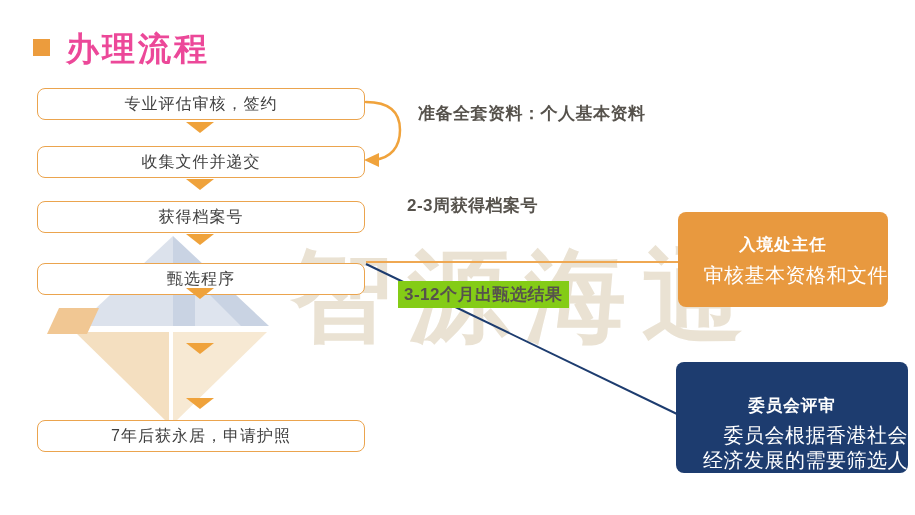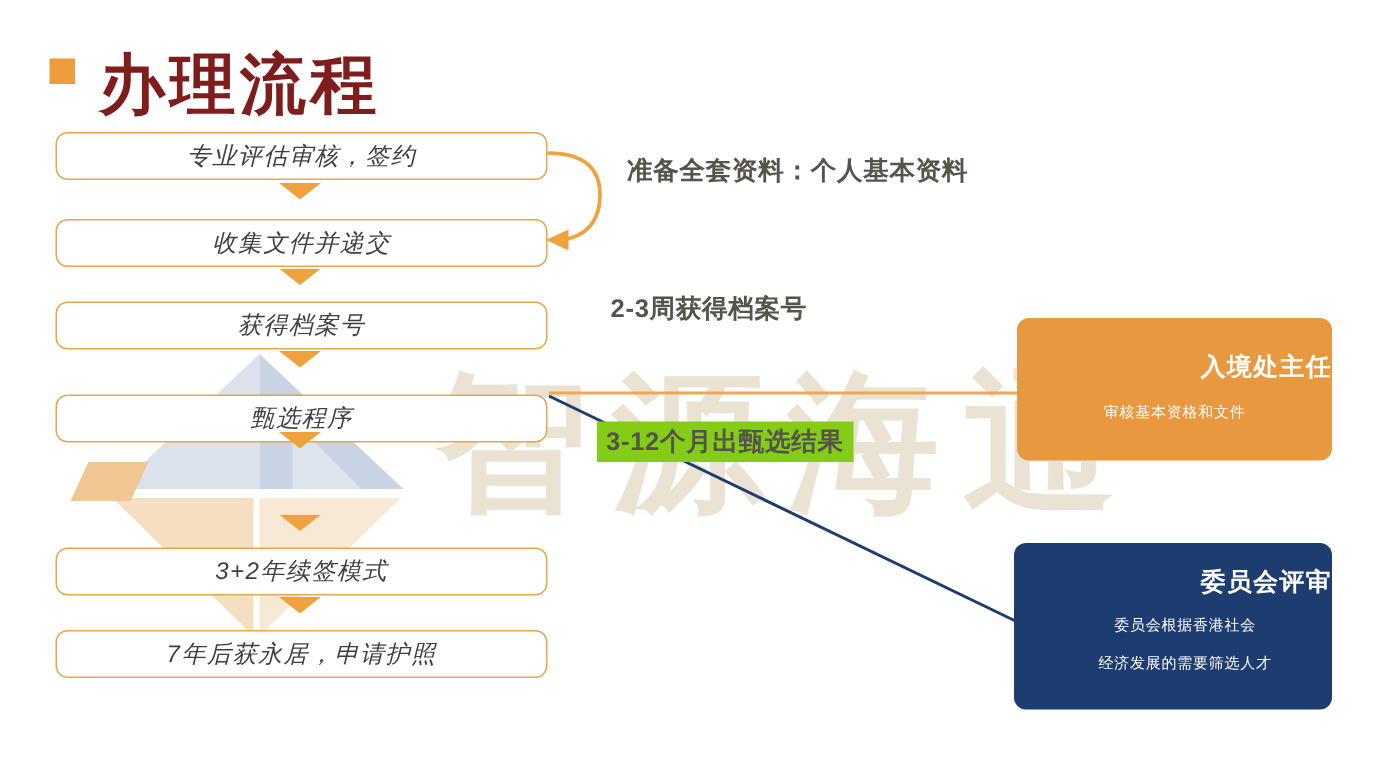--- a/index.html
+++ b/index.html
@@ -16,47 +16,47 @@
   .wm-logo{position:absolute;left:45px;top:228px;z-index:0;}
   
   .connectors{position:absolute;left:0;top:0;z-index:1;}
   
   .title-bullet{
     position:absolute;left:33px;top:39px;width:17px;height:17px;
     background:#EC9C3D;z-index:2;
   }
   .page-title{
     position:absolute;left:66px;top:27px;z-index:2;
-    font-size:44px;font-weight:bold;color:#7f1d1d;letter-spacing:3px;
+    font-size:33px;font-weight:bold;color:#ec4899;letter-spacing:3px;
   }
   .step{
     position:absolute;left:37px;width:328px;height:32px;z-index:2;
     background:#ffffff;border:1.5px solid #EBA44E;border-radius:8px;
     display:flex;align-items:center;justify-content:center;
-    font-size:16px;color:#3F3F3F;letter-spacing:1px;box-sizing:border-box;font-style:italic;
+    font-size:16px;color:#3F3F3F;letter-spacing:1px;box-sizing:border-box;
   }
   .tri{
     position:absolute;left:186px;width:28px;height:11px;z-index:2;
     background:#EFA23B;clip-path:polygon(0 0,100% 0,50% 100%);
   }
   .note{
     position:absolute;z-index:2;font-size:17px;color:#56524C;
     letter-spacing:0.5px;white-space:nowrap;font-weight:bold;
   }
   .note-prepare{left:418px;top:99px;line-height:29px;}
   .note-file{left:407px;top:194px;text-align:right;}
   .note-selection{left:398px;top:281px;background:#84cc16;padding:2px 6px;}
   .callout{
     position:absolute;z-index:2;border-radius:8px;color:#ffffff;
     text-align:center;box-sizing:border-box;
   }
   .callout-director{left:678px;top:212px;width:210px;height:95px;background:#E8993F;padding-top:22px;}
-  .callout-committee{left:676px;top:362px;width:212px;height:111px;background:#1D3C6F;padding-top:15px;}
-  .callout .c-title{font-size:16.5px;font-weight:bold;letter-spacing:1px;text-align:right;}
-  .callout .c-body{font-size:10px;margin-top:7px;letter-spacing:0.5px;line-height:25px;}
+  .callout-committee{left:676px;top:362px;width:232px;height:111px;background:#1D3C6F;padding-top:33px;}
+  .callout .c-title{font-size:16.5px;font-weight:bold;letter-spacing:1px;}
+  .callout .c-body{font-size:20px;margin-top:7px;letter-spacing:0.5px;line-height:25px;text-align:right;}
   .callout-committee .c-body{margin-top:6px;margin-left:16px;}
 </style>
 </head>
 <body>
 
 <div class="page">
 
   <div class="wm-text">智源海通</div>
 
   <svg class="wm-logo" width="230" height="215" viewBox="0 0 230 215">
@@ -80,21 +80,20 @@
     </g>
   </svg>
 
   <div class="title-bullet"></div>
   <div class="page-title">办理流程</div>
 
   <div class="step" style="top:88px">专业评估审核，签约</div>
   <div class="step" style="top:201px">获得档案号</div>
   <div class="step" style="top:146px">收集文件并递交</div>
   <div class="step" style="top:263px">甄选程序</div>
-  <div class="step" style="top:365px">3+2年续签模式</div>
   <div class="step" style="top:420px">7年后获永居，申请护照</div>
 
   <div class="tri" style="top:122px"></div>
   <div class="tri" style="top:179px"></div>
   <div class="tri" style="top:234px"></div>
   <div class="tri" style="top:288px"></div>
   <div class="tri" style="top:343px"></div>
   <div class="tri" style="top:398px"></div>
 
   <div class="note note-prepare">

